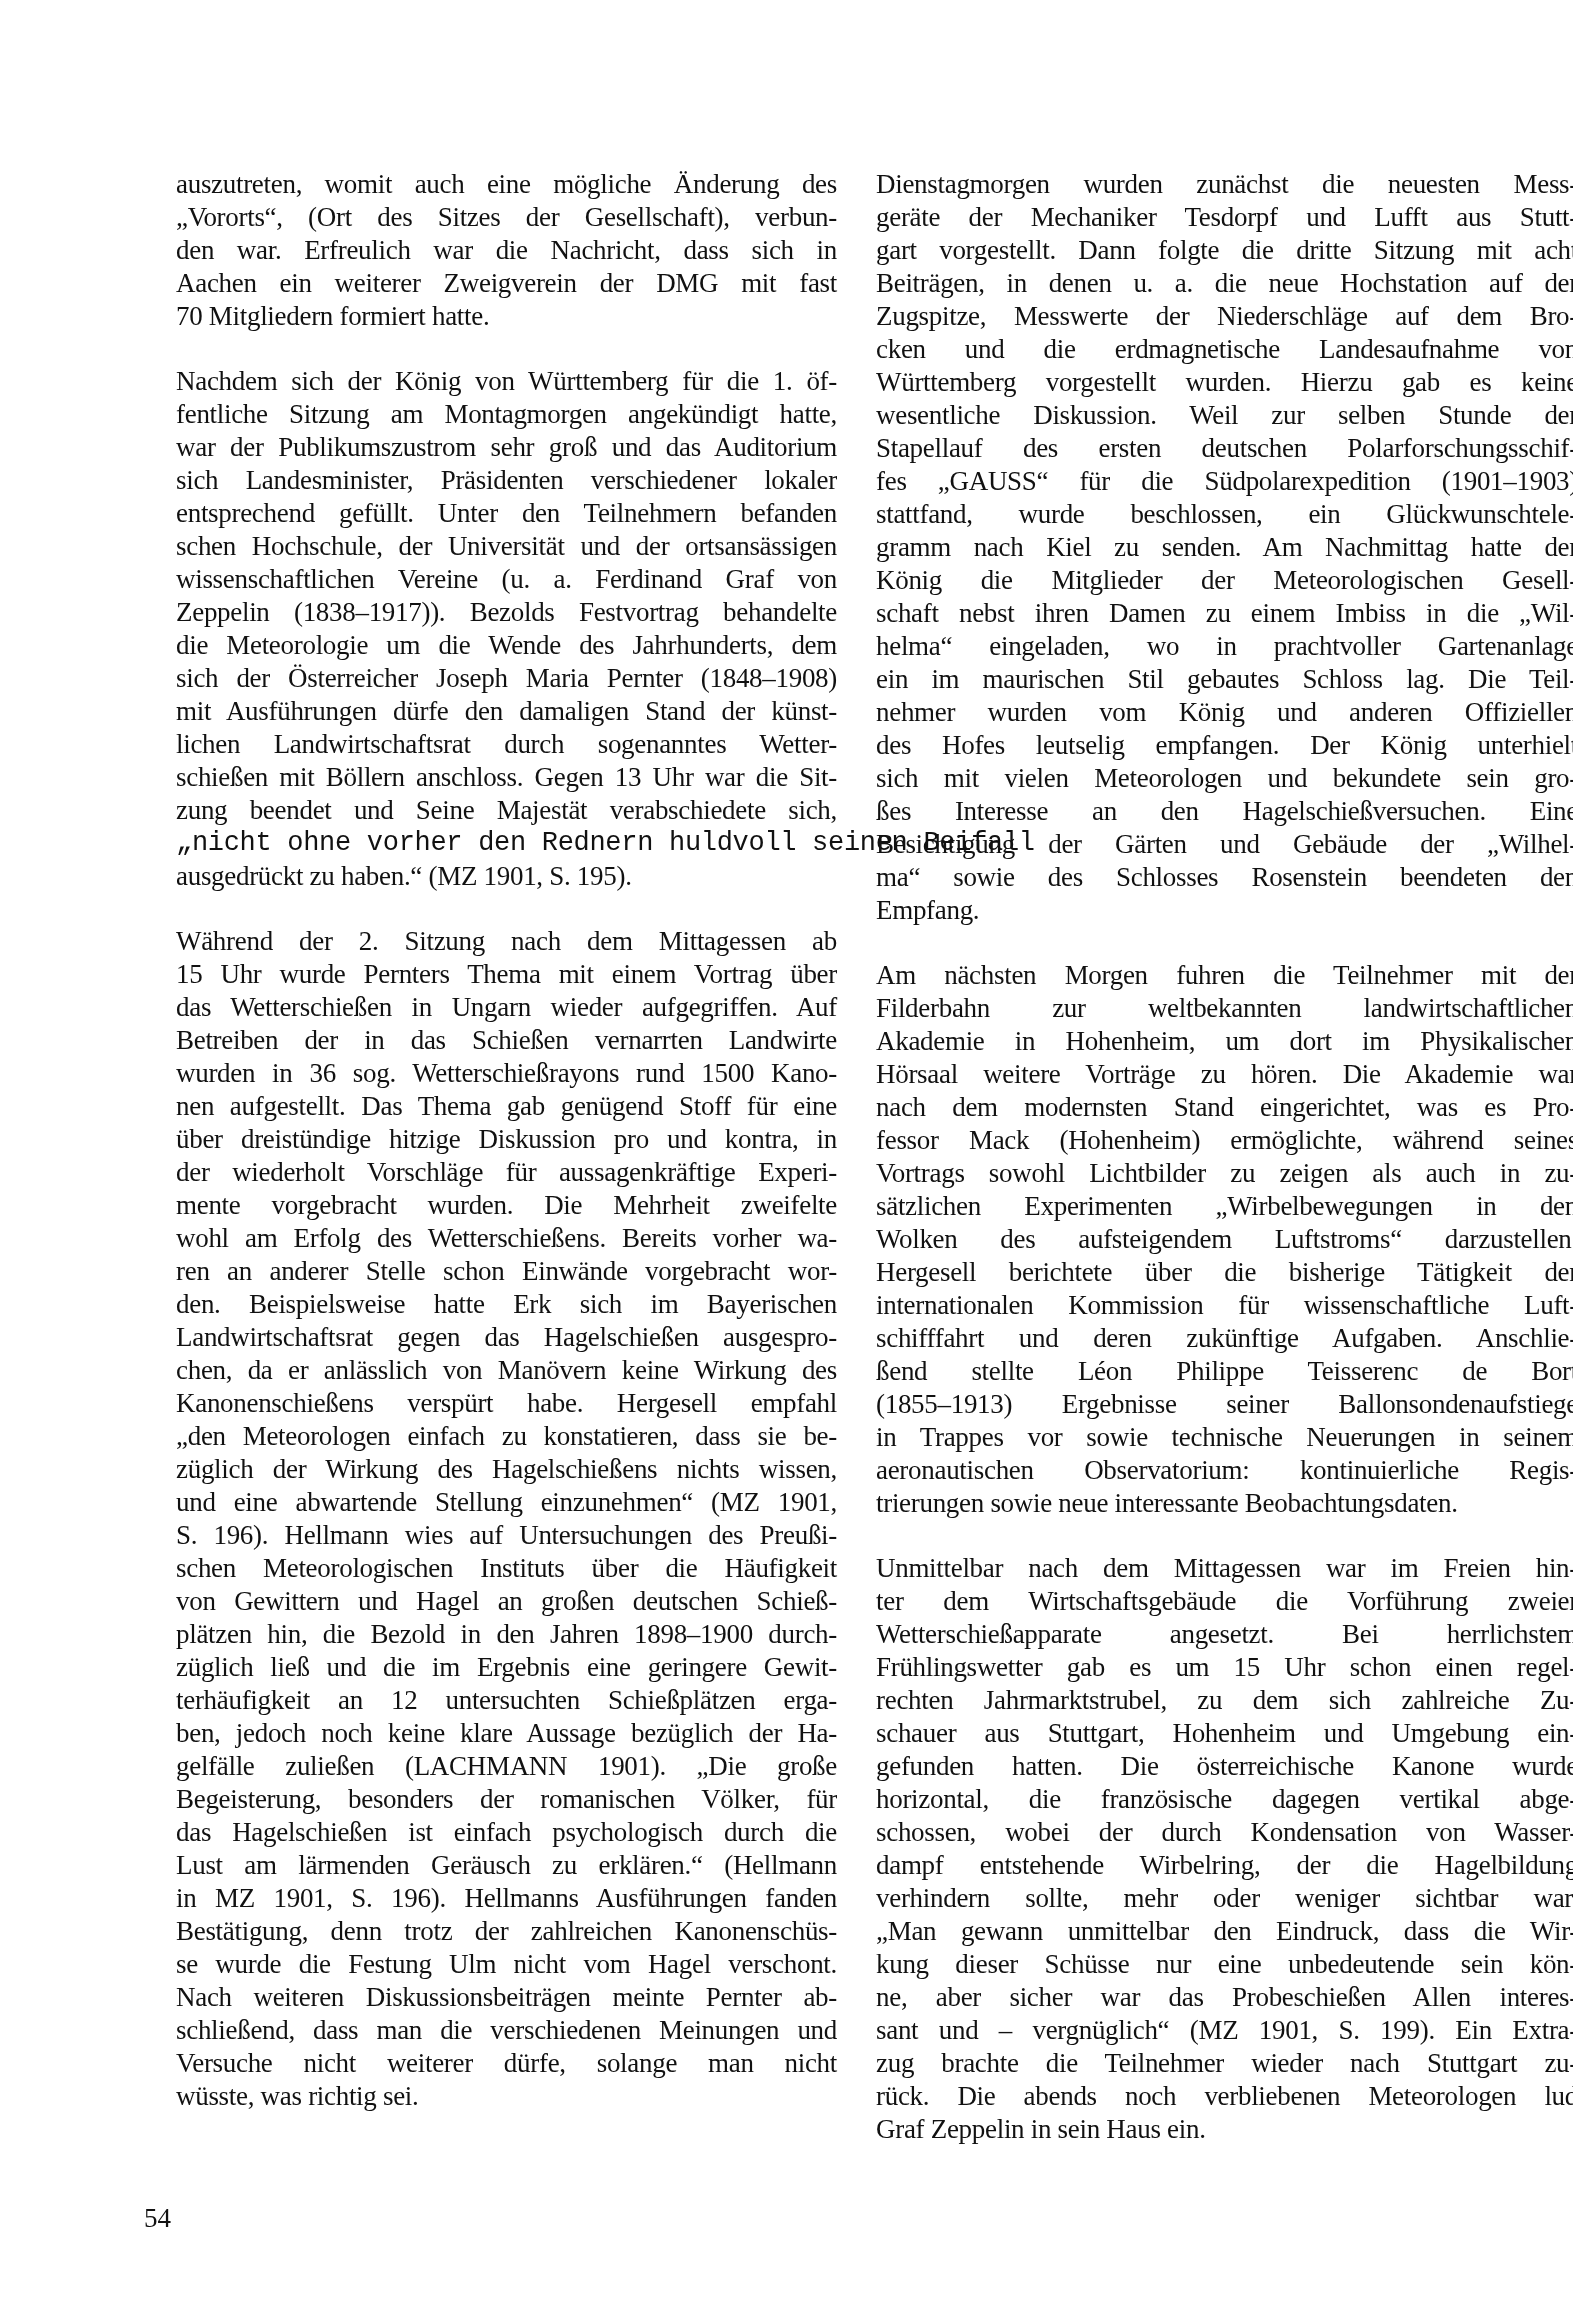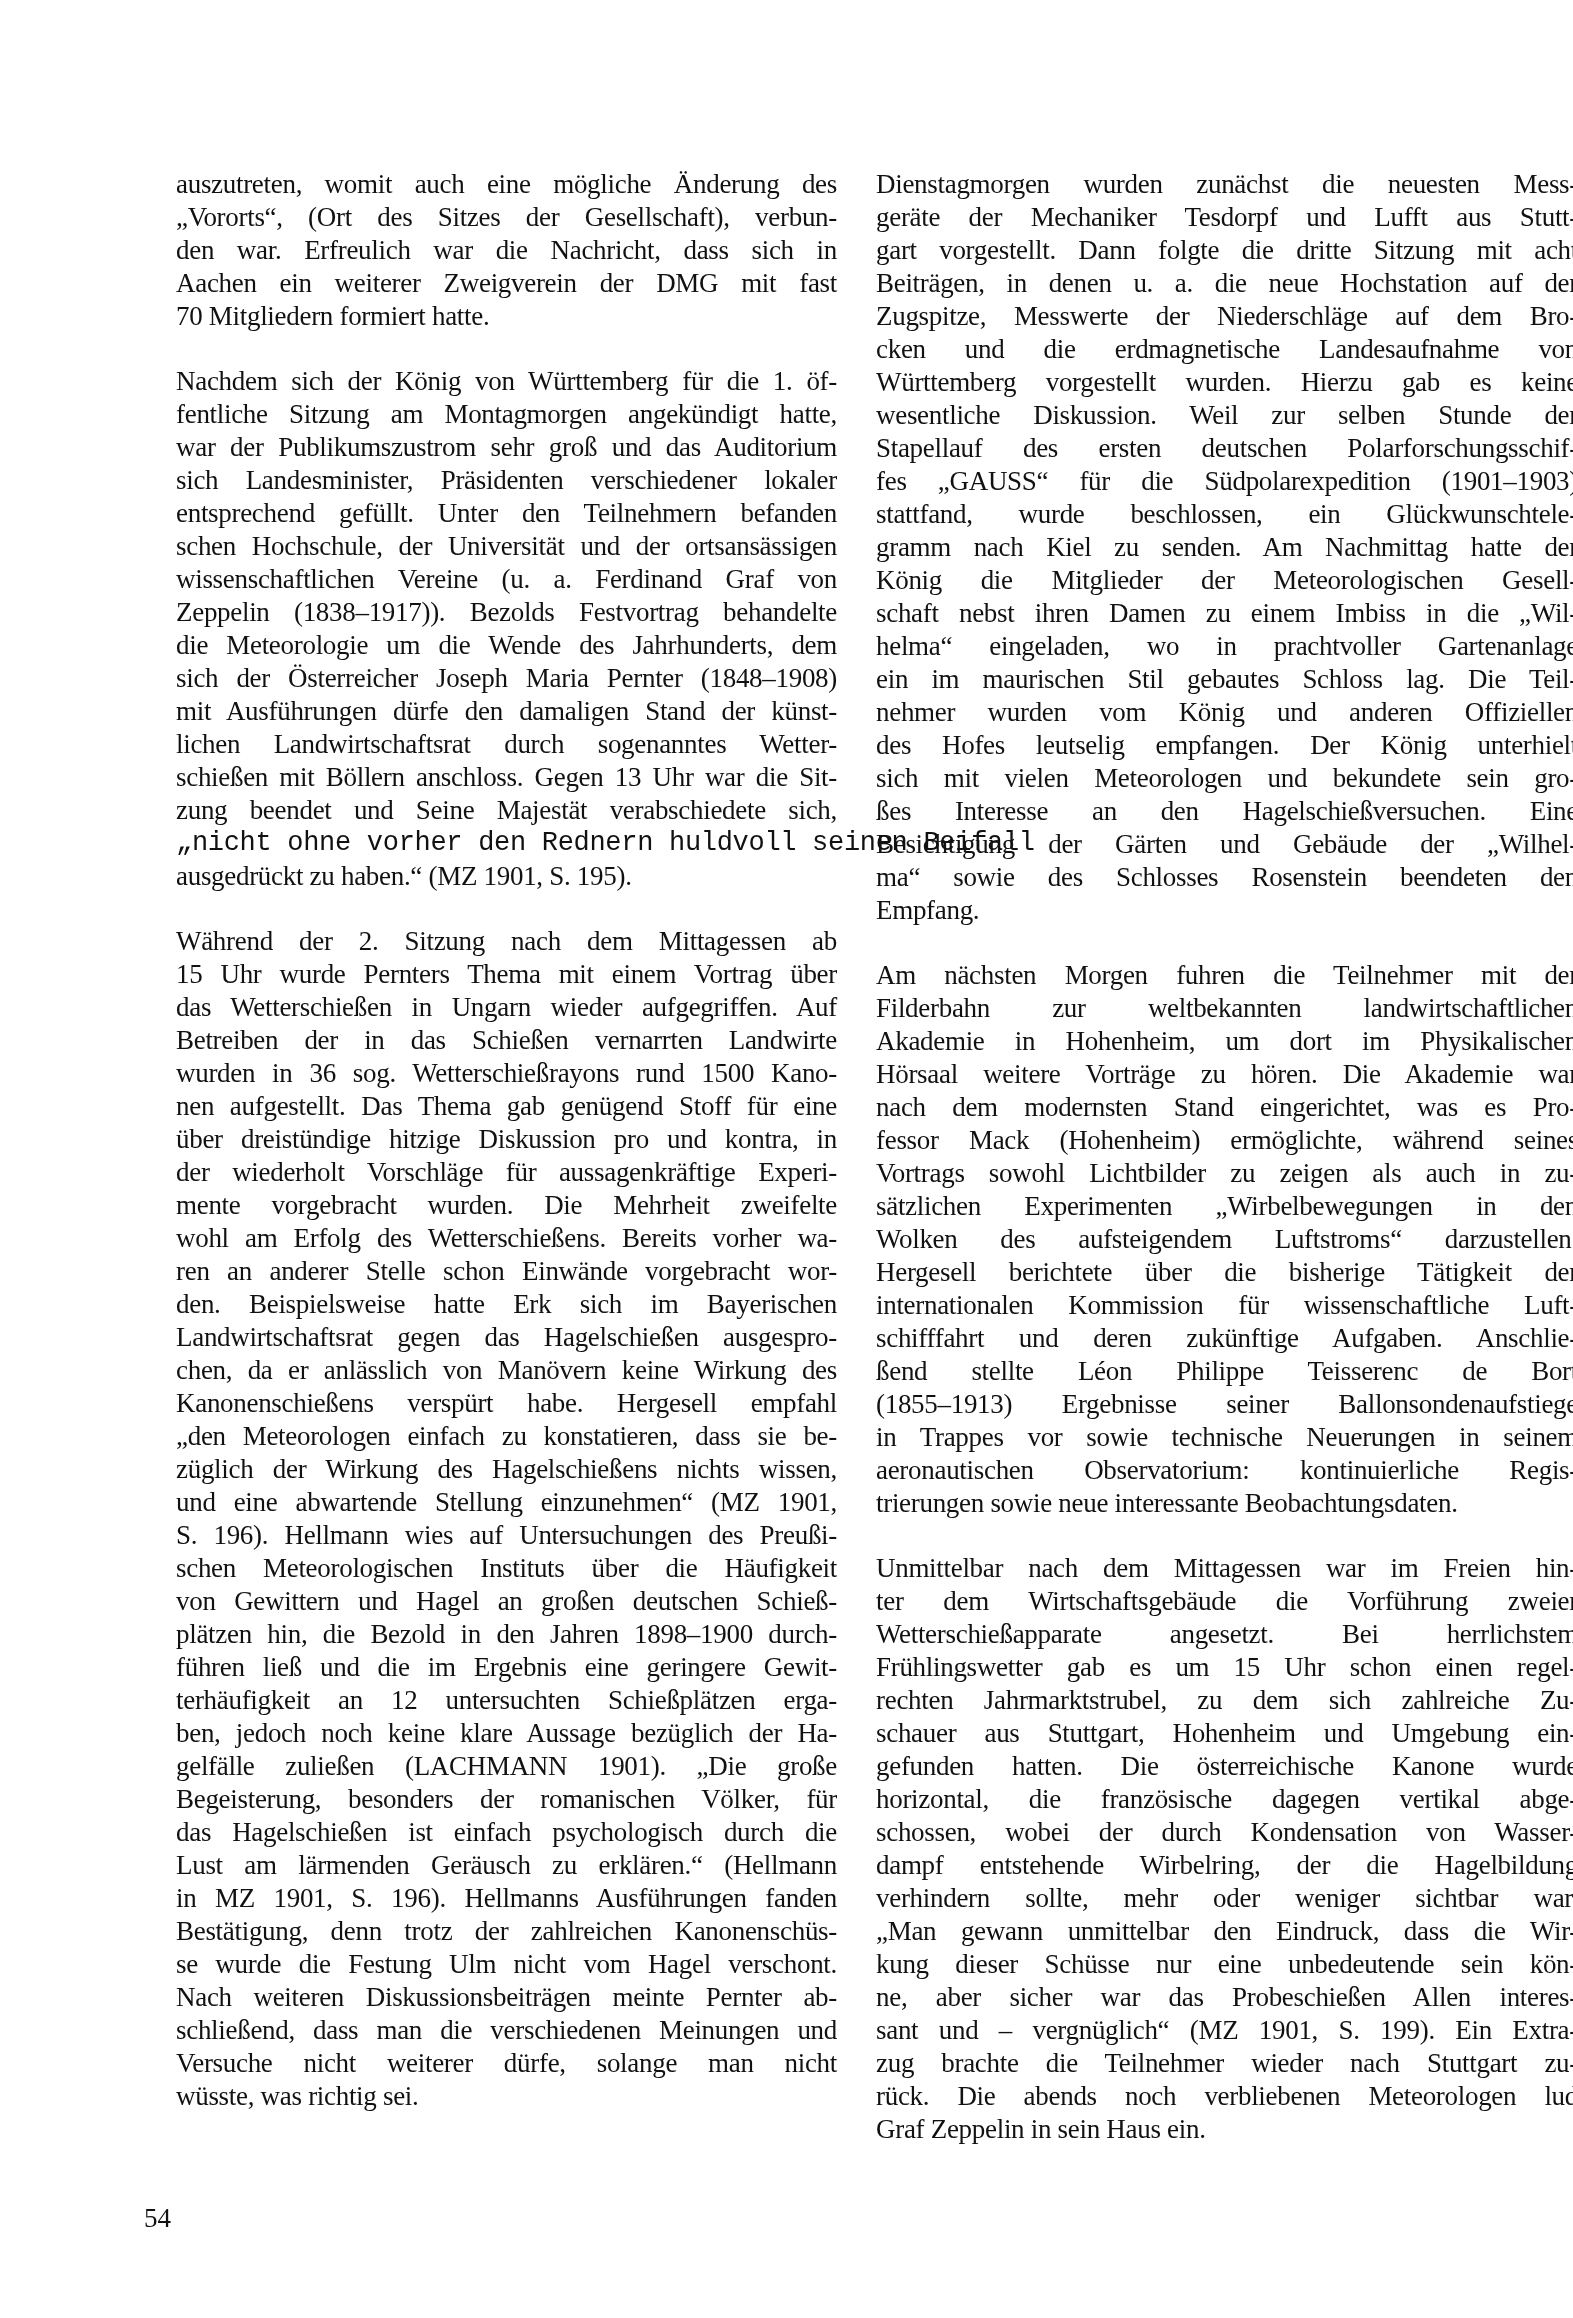--- a/index.html
+++ b/index.html
@@ -73,21 +73,21 @@
       <span class="line" style="display: block; width: 661px;">Landwirtschaftsrat gegen das Hagelschießen ausgespro-</span>
       <span class="line" style="display: block; width: 661px;">chen, da er anlässlich von Manövern keine Wirkung des</span>
       <span class="line" style="display: block; width: 661px;">Kanonenschießens verspürt habe. Hergesell empfahl</span>
       <span class="line" style="display: block; width: 661px;">„den Meteorologen einfach zu konstatieren, dass sie be-</span>
       <span class="line" style="display: block; width: 661px;">züglich der Wirkung des Hagelschießens nichts wissen,</span>
       <span class="line" style="display: block; width: 661px;">und eine abwartende Stellung einzunehmen“ (MZ 1901,</span>
       <span class="line" style="display: block; width: 661px;">S. 196). Hellmann wies auf Untersuchungen des Preußi-</span>
       <span class="line" style="display: block; width: 661px;">schen Meteorologischen Instituts über die Häufigkeit</span>
       <span class="line" style="display: block; width: 661px;">von Gewittern und Hagel an großen deutschen Schieß-</span>
       <span class="line" style="display: block; width: 661px;">plätzen hin, die Bezold in den Jahren 1898–1900 durch-</span>
-      <span class="line" style="display: block; width: 661px;">führen ließ und die im Ergebnis eine geringere Gewit-</span>
+      <span class="line" style="display: block; width: 661px;">züglich ließ und die im Ergebnis eine geringere Gewit-</span>
       <span class="line" style="display: block; width: 661px;">terhäufigkeit an 12 untersuchten Schießplätzen erga-</span>
       <span class="line" style="display: block; width: 661px;">ben, jedoch noch keine klare Aussage bezüglich der Ha-</span>
       <span class="line" style="display: block; width: 661px;">gelfälle zuließen (LACHMANN 1901). „Die große</span>
       <span class="line" style="display: block; width: 661px;">Begeisterung, besonders der romanischen Völker, für</span>
       <span class="line" style="display: block; width: 661px;">das Hagelschießen ist einfach psychologisch durch die</span>
       <span class="line" style="display: block; width: 661px;">Lust am lärmenden Geräusch zu erklären.“ (Hellmann</span>
       <span class="line" style="display: block; width: 661px;">in MZ 1901, S. 196). Hellmanns Ausführungen fanden</span>
       <span class="line" style="display: block; width: 661px;">Bestätigung, denn trotz der zahlreichen Kanonenschüs-</span>
       <span class="line" style="display: block; width: 661px;">se wurde die Festung Ulm nicht vom Hagel verschont.</span>
       <span class="line" style="display: block; width: 661px;">Nach weiteren Diskussionsbeiträgen meinte Pernter ab-</span>

